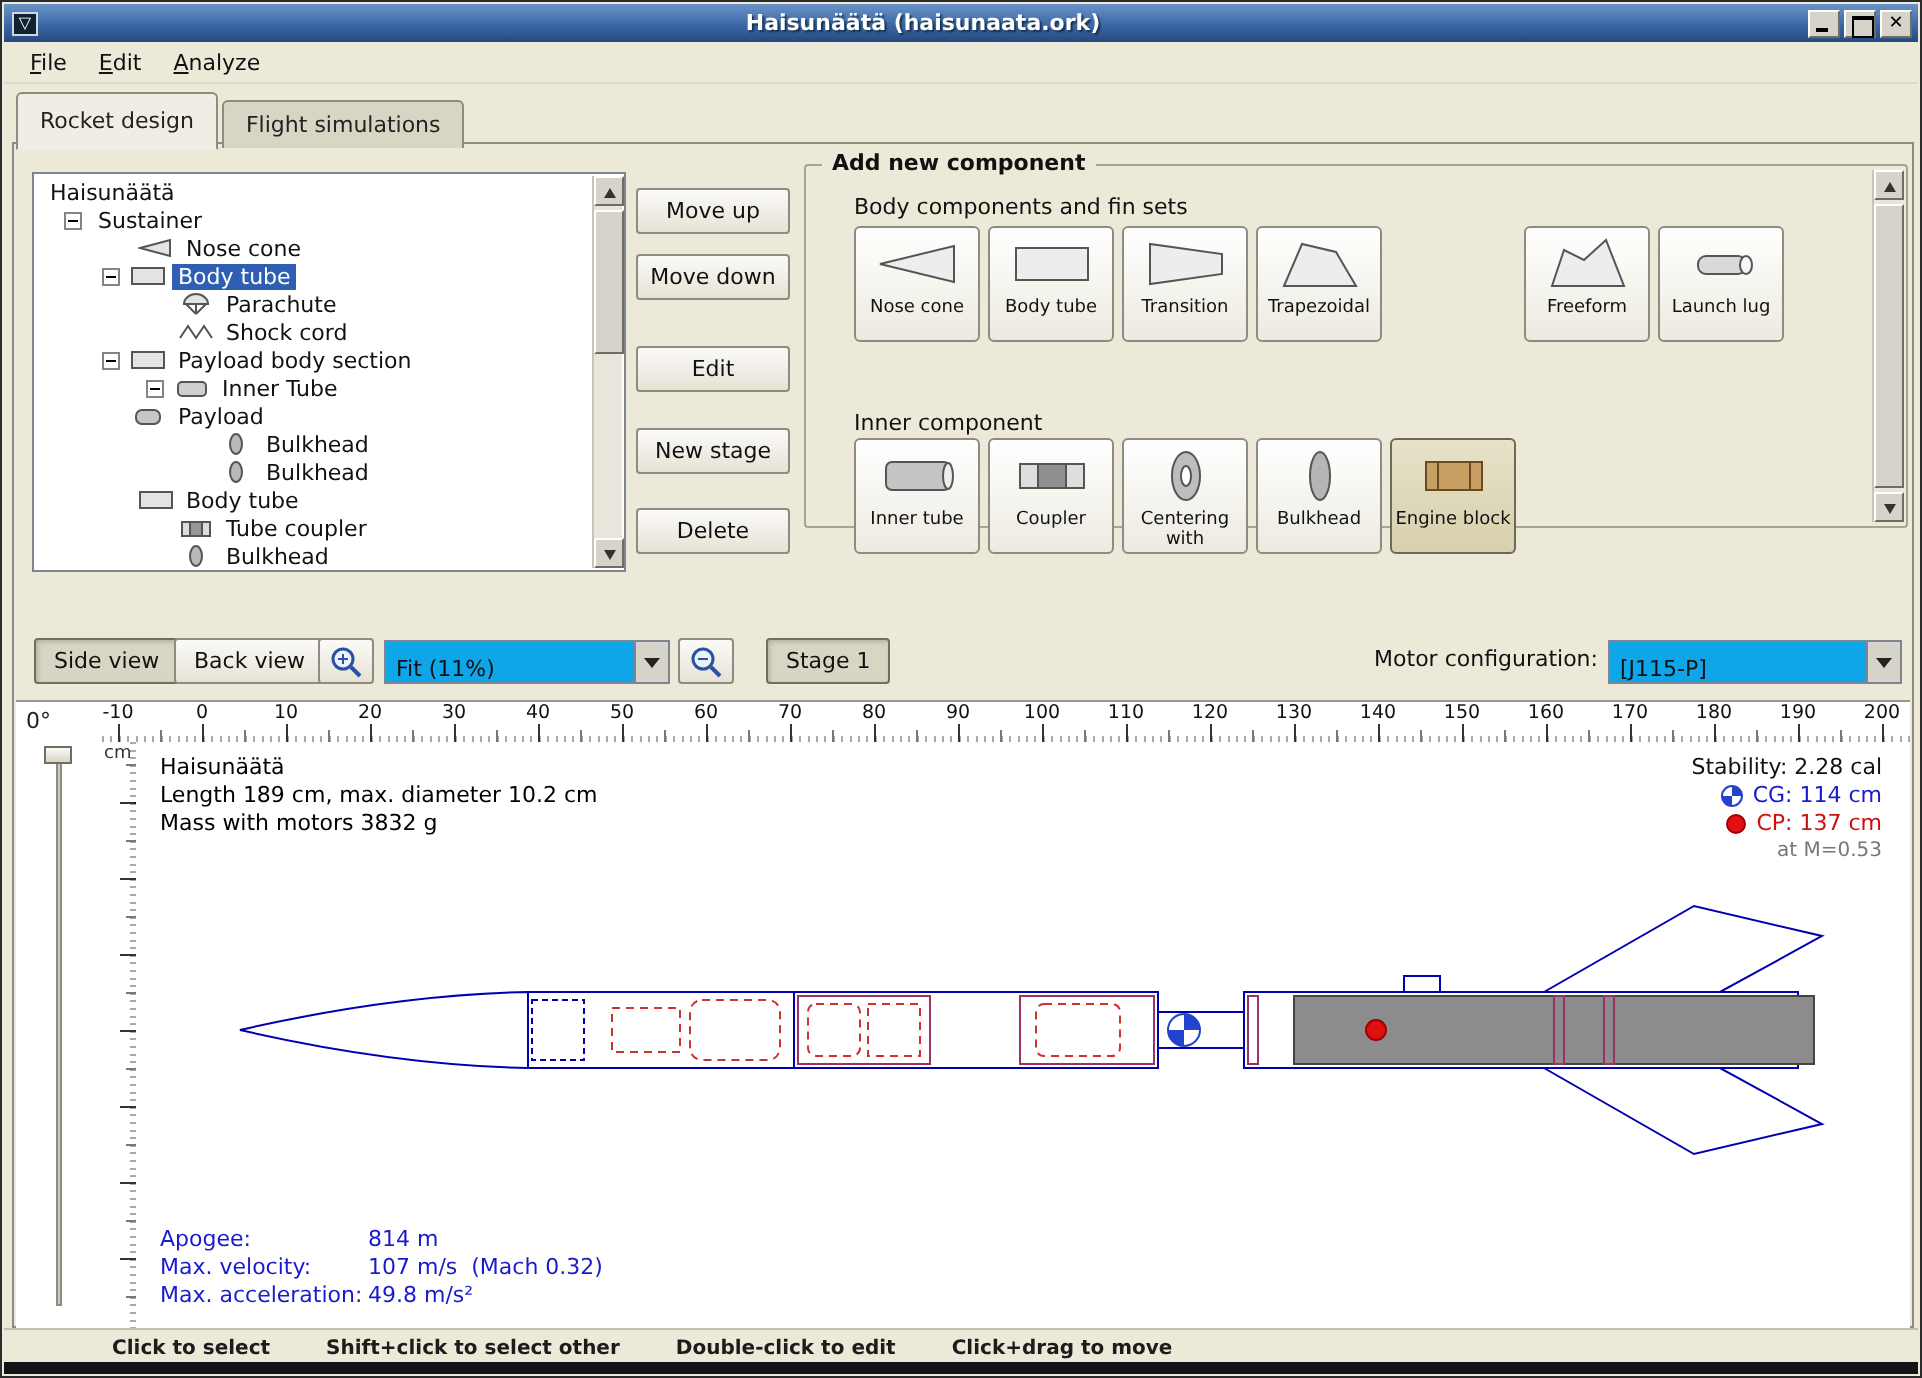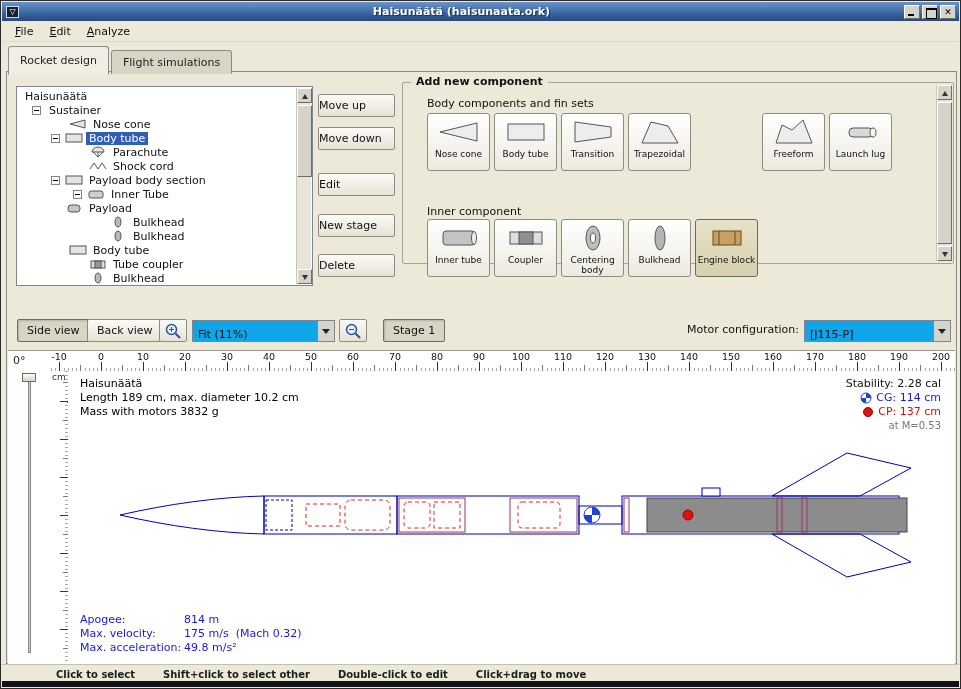--- a/index.html
+++ b/index.html
@@ -49,21 +49,21 @@
   .vscroll{position:absolute;right:1px;top:1px;bottom:1px;width:15px;background:#e8e6db;border-left:1px solid #c9c5b6}
   .sarrow{position:absolute;left:0;width:15px;height:15px;background:#d6d3ca;border:1px solid;border-color:#fff #6f6d64 #6f6d64 #fff}
   .sarrow.up{top:0}.sarrow.down{bottom:0}
   .sarrow::after{content:"";position:absolute;left:4px;border-left:3px solid transparent;border-right:3px solid transparent}
   .sarrow.up::after{top:5px;border-bottom:5px solid #333}
   .sarrow.down::after{top:5px;border-top:5px solid #333}
   .sthumb{position:absolute;left:0;width:15px;background:#d6d3ca;border:1px solid;border-color:#fff #6f6d64 #6f6d64 #fff}
 
   
   .btn{background:linear-gradient(180deg,#fbfaf7,#e6e2d4);border:1px solid #8e8b82;border-radius:2px;
-    font-size:11px;color:#111;cursor:default}
+    font-size:11px;color:#111;text-align:center;cursor:default}
   .sidebtn{position:absolute;left:311px;width:77px;height:23px;line-height:21px}
 
   
   .grouppanel{position:absolute;left:395px;top:10px;width:552px;height:182px;border:1px solid #a7a496;border-radius:2px}
   .grouptitle{position:absolute;top:-8px;left:8px;background:#ece9d8;padding:0 5px;font-weight:bold}
   .sectlabel{position:absolute;left:24px}
   .cbtn{position:absolute;width:63px;height:58px;background:linear-gradient(180deg,#ffffff,#eceadf);
     border:1px solid #8e8b82;border-radius:3px;display:flex;flex-direction:column;align-items:center;justify-content:flex-start;padding-top:3px}
   .cbtn.hl{background:linear-gradient(180deg,#e7e2c8,#d6d0ae);border-color:#6b6a55}
   .cicon{height:30px;display:block}
@@ -307,21 +307,21 @@
               <rect x="6" y="9" width="32" height="12" fill="#dedede" stroke="#555"></rect>
               <rect x="15" y="9" width="14" height="12" fill="#8f8f8f" stroke="#555"></rect>
             </svg></span>
         <span class="clabel">Coupler</span>
       </div>
       <div class="cbtn" style="left:158px;top:136px">
         <span class="cicon"><svg width="44" height="30">
               <ellipse cx="22" cy="15" rx="7" ry="12" fill="#bdbdbd" stroke="#555"></ellipse>
               <ellipse cx="22" cy="15" rx="2.5" ry="5" fill="#fff" stroke="#555"></ellipse>
             </svg></span>
-        <span class="clabel">Centering body</span>
+        <span class="clabel">Centering with</span>
       </div>
       <div class="cbtn" style="left:225px;top:136px">
         <span class="cicon"><svg width="44" height="30">
               <ellipse cx="22" cy="15" rx="5" ry="12" fill="#b5b5b5" stroke="#555"></ellipse>
             </svg></span>
         <span class="clabel">Bulkhead</span>
       </div>
       <div class="cbtn hl" style="left:292px;top:136px">
         <span class="cicon"><svg width="44" height="30">
               <rect x="8" y="8" width="28" height="14" fill="#c9a063" stroke="#6b4a1f"></rect>
@@ -480,21 +480,21 @@
         <div class="txt-gray">at M=0.53</div>
       </div>
 
       <div class="flight-block">
         <div class="frow">
           <span class="flabel">Apogee:</span>
           <span class="fvalue">814 m</span>
         </div>
         <div class="frow">
           <span class="flabel">Max. velocity:</span>
-          <span class="fvalue">175 m/s  (Mach 0.32)</span>
+          <span class="fvalue">107 m/s  (Mach 0.32)</span>
         </div>
         <div class="frow">
           <span class="flabel">Max. acceleration:</span>
           <span class="fvalue">49.8 m/s²</span>
         </div>
       </div>
     </div>
   </div>
 
   <div class="statusbar">

